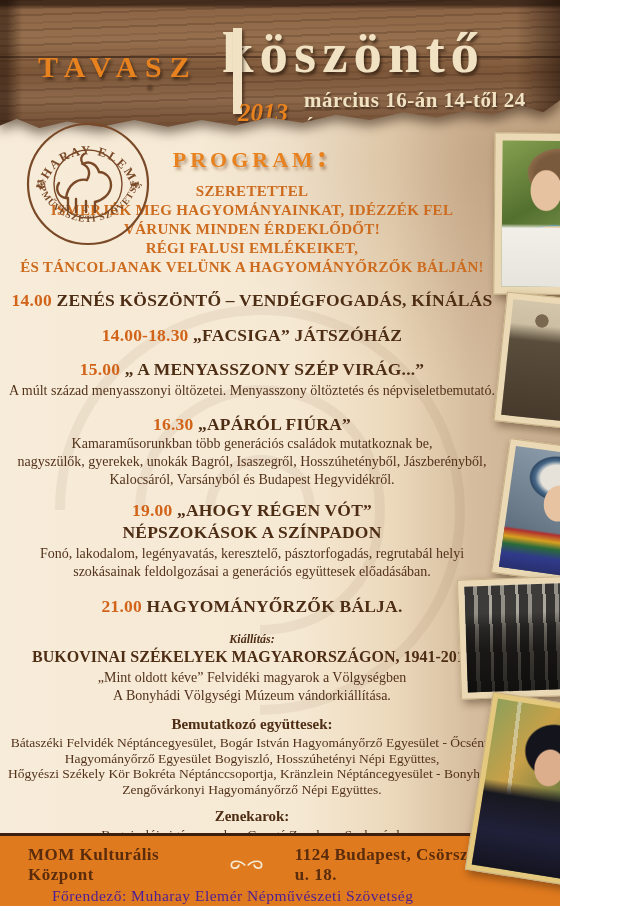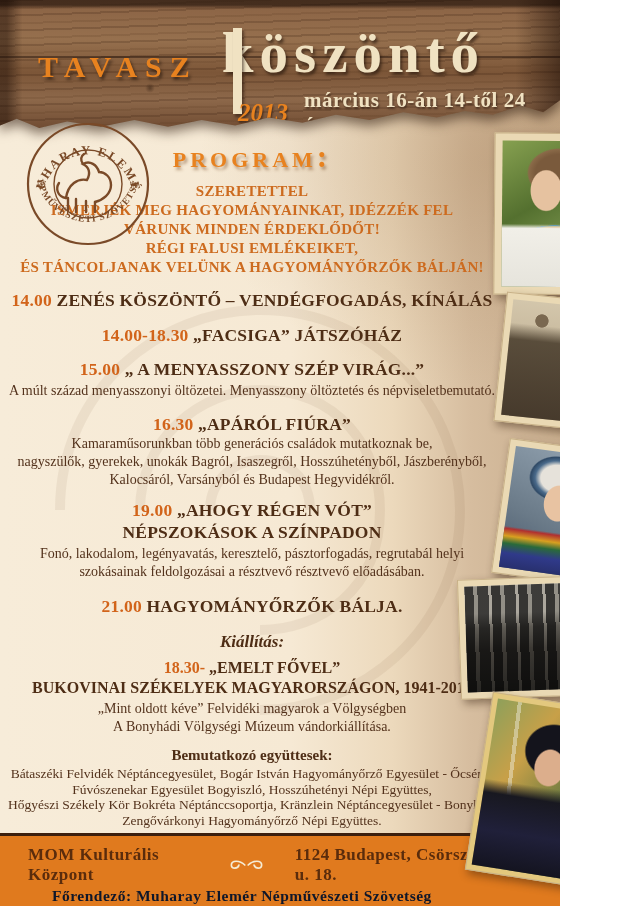--- a/index.html
+++ b/index.html
@@ -38,21 +38,21 @@
   .watermark{position:absolute;left:0px;top:250px;width:520px;height:520px;opacity:.07;z-index:0;}
   
   .content{position:absolute;left:6px;top:130px;width:492px;text-align:center;z-index:2;color:#4e2d15;}
   .program-heading{margin-top:9px;font-size:31px;font-weight:bold;letter-spacing:4px;color:#e8821f;
     font-variant:small-caps;text-transform:lowercase;text-shadow:2px 3px 3px rgba(120,70,30,.45);}
   .intro{margin-top:7px;font-weight:bold;font-size:15px;line-height:19px;color:#cd6b1f;letter-spacing:.3px;text-align:center;}
   .item-main{font-size:17.5px;font-weight:bold;line-height:22px;letter-spacing:.2px;}
   .time{color:#d2641a;}
   .details{font-size:14px;line-height:18px;color:#53321c;}
   .mt12{margin-top:12px;}.mt13{margin-top:13px;}.mt10{margin-top:10px;}.mt14{margin-top:14px;}.mt6{margin-top:6px;}.mt2{margin-top:2px;}
-  .kiallitas{margin-top:15px;font-size:17px;font-weight:bold;font-style:italic;}
+  .kiallitas{margin-top:15px;font-size:12px;font-weight:bold;font-style:italic;}
   .exh-line{font-size:16px;font-weight:bold;line-height:20px;}
   .section-heading{margin-top:11px;font-size:15px;font-weight:bold;}
   .list-lines{font-size:13.5px;line-height:15.5px;color:#53321c;margin-top:2px;}
   
   .photo{position:absolute;background:#ead9b4;border:1px solid #c8b188;box-shadow:3px 4px 8px rgba(50,28,12,.45);z-index:4;}
   .photo .img{width:100%;height:100%;}
   .photo1{left:494px;top:133px;width:110px;height:146px;padding:7px;transform:rotate(.5deg);}
   .photo1 .img{background:
       linear-gradient(180deg,transparent 57%,#f1efe8 60%,#e6e4dc 100%),
       radial-gradient(ellipse 30px 8px at 48% 62%, #c8382a 0 40%, #e0a020 55%, #2878a0 75%, transparent 78%),
@@ -80,21 +80,21 @@
   .photo5 .img{background:
       radial-gradient(ellipse 26px 32px at 46% 36%, #dcae8c 0 55%, transparent 60%),
       radial-gradient(ellipse 46px 42px at 48% 26%, #14141c 0 62%, transparent 66%),
       linear-gradient(180deg, transparent 48%, #181820 56%, #20203a 78%, #141420 100%),
       repeating-linear-gradient(88deg, transparent 0 26px, rgba(240,240,230,.45) 26px 30px, transparent 30px 58px),
       linear-gradient(120deg,#8fa05a 0%,#c8a048 28%,#6a7a40 58%,#49592f 100%);}
   
   .footer{position:absolute;left:0;bottom:0;width:100%;height:70px;background:#e07a1e;border-top:3px solid #3c1f0e;z-index:6;}
   .footer-inner{width:480px;}
   .f-line1{display:flex;align-items:center;gap:30px;margin:9px 0 0 28px;font-size:17px;font-weight:bold;color:#5a2c0c;letter-spacing:.5px;}
-  .f-line2{margin:2px 0 0 52px;font-size:15.5px;font-weight:bold;color:#0f172a;letter-spacing:.5px;}
+  .f-line2{margin:2px 0 0 52px;font-size:15.5px;font-weight:normal;color:#4c1d95;letter-spacing:.5px;}
 </style>
 </head>
 <body>
 
 <div class="poster">
 
   <div class="wood-wrap">
     <div class="wood">
       <div class="plank-seam"></div>
       <div class="title-row">
@@ -174,40 +174,36 @@
     <div class="details">Kamaraműsorunkban több generációs családok mutatkoznak be,</div>
     <div class="details">nagyszülők, gyerekek, unokák  Bagról, Isaszegről, Hosszúhetényből, Jászberényből,</div>
     <div class="details">Kalocsáról, Varsányból és Budapest Hegyvidékről.</div>
 
     <div class="item-main mt10">
       <span class="time">19.00</span>
       <span>„AHOGY RÉGEN VÓT”</span>
     </div>
     <div class="item-main">NÉPSZOKÁSOK A SZÍNPADON</div>
     <div class="details mt2">Fonó, lakodalom, legényavatás, keresztelő, pásztorfogadás, regrutabál helyi</div>
-    <div class="details">szokásainak feldolgozásai a résztvevő résztvevő előadásában.</div>
+    <div class="details">szokásainak feldolgozásai a generációs együttesek előadásában.</div>
 
     <div class="item-main mt14">
       <span class="time">21.00</span>
       <span>HAGYOMÁNYŐRZŐK BÁLJA.</span>
     </div>
 
     <div class="kiallitas">Kiállítás:</div>
-    <div class="exh-line mt6">
-      <span class="time">18.30-</span>
-      <span>„EMELT FŐVEL”</span>
-    </div>
     <div class="exh-line">BUKOVINAI SZÉKELYEK MAGYARORSZÁGON, 1941-2011</div>
     <div class="details mt2">„Mint oldott kéve” Felvidéki magyarok a Völgységben</div>
     <div class="details">A  Bonyhádi Völgységi Múzeum vándorkiállítása.</div>
 
     <div class="section-heading">Bemutatkozó együttesek:</div>
     <div class="list-lines">
       <div>Bátaszéki Felvidék Néptáncegyesület, Bogár István Hagyományőrző Egyesület - Őcsény,</div>
-      <div>Fúvószenekar Egyesület Bogyiszló, Hosszúhetényi Népi Együttes,</div>
+      <div>Hagyományőrző Egyesület Bogyiszló, Hosszúhetényi Népi Együttes,</div>
       <div>Hőgyészi Székely Kör Bokréta Néptánccsoportja, Kränzlein Néptáncegyesület - Bonyhád,</div>
       <div>Zengővárkonyi Hagyományőrző Népi Együttes.</div>
     </div>
 
     <div class="section-heading mt6">Zenekarok:</div>
     <div class="list-lines">
       <div>Bogyiszlói cigányzenekar, Csurgó Zenekar - Szekszárd,</div>
       <div>Köpüfa Zenekar - Zengővárkony, Hosszúhetényi Fúvószenekar, Fix Stimm Zenekar - Bag.</div>
     </div>
   </div>

